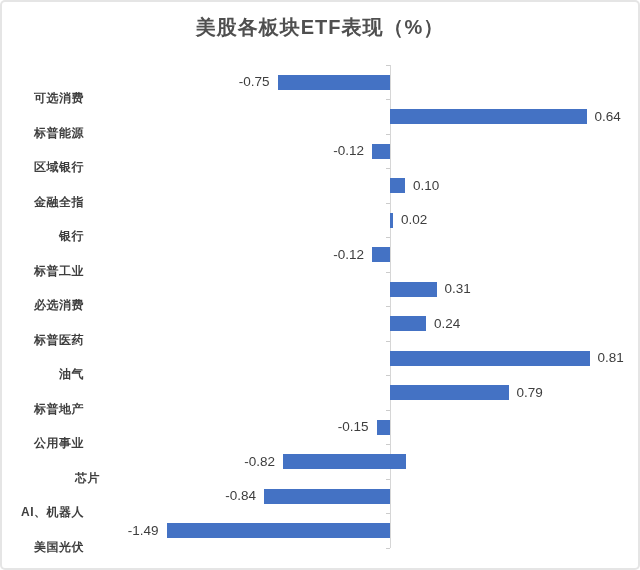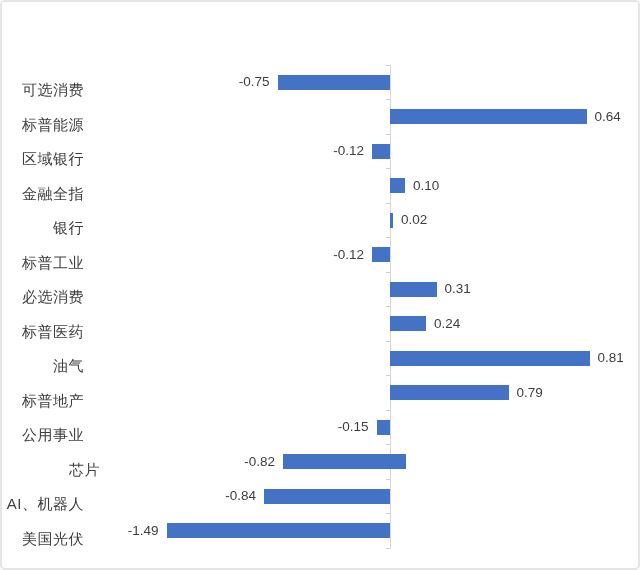--- a/index.html
+++ b/index.html
@@ -42,24 +42,24 @@
   }
   .row {
     position: absolute;
     left: 0;
     width: 640px;
     height: 34.5px;
   }
   .cat {
     position: absolute;
     right: 556px;
-    top: 8px;
+    top: 16px;
     line-height: 34.5px;
-    font-size: 15px;
-    font-weight: normal;
+    font-size: 12px;
+    font-weight: bold;
     letter-spacing: 0.5px;
     color: #3e3e3e;
     white-space: nowrap;
   }
   .bar {
     position: absolute;
     top: 9.75px;
     height: 15px;
   }
   .val {
@@ -76,20 +76,21 @@
   }
   .tick {
     position: absolute;
     height: 1px;
   }
 </style>
 </head>
 <body>
 
 <div class="frame">
+  <div class="title">美股各板块ETF表现（%）</div>
   <div class="plot">
       <div class="axis" style="left: 389.5px; top: 65px; height: 483px; background: rgb(214, 214, 214);"></div>
       <div class="tick" style="left: 386px; width: 4px; top: 64.5px; background: rgb(204, 204, 204);"></div>
       <div class="tick" style="left: 386px; width: 4px; top: 99px; background: rgb(204, 204, 204);"></div>
       <div class="tick" style="left: 386px; width: 4px; top: 133.5px; background: rgb(204, 204, 204);"></div>
       <div class="tick" style="left: 386px; width: 4px; top: 168px; background: rgb(204, 204, 204);"></div>
       <div class="tick" style="left: 386px; width: 4px; top: 202.5px; background: rgb(204, 204, 204);"></div>
       <div class="tick" style="left: 386px; width: 4px; top: 237px; background: rgb(204, 204, 204);"></div>
       <div class="tick" style="left: 386px; width: 4px; top: 271.5px; background: rgb(204, 204, 204);"></div>
       <div class="tick" style="left: 386px; width: 4px; top: 306px; background: rgb(204, 204, 204);"></div>

